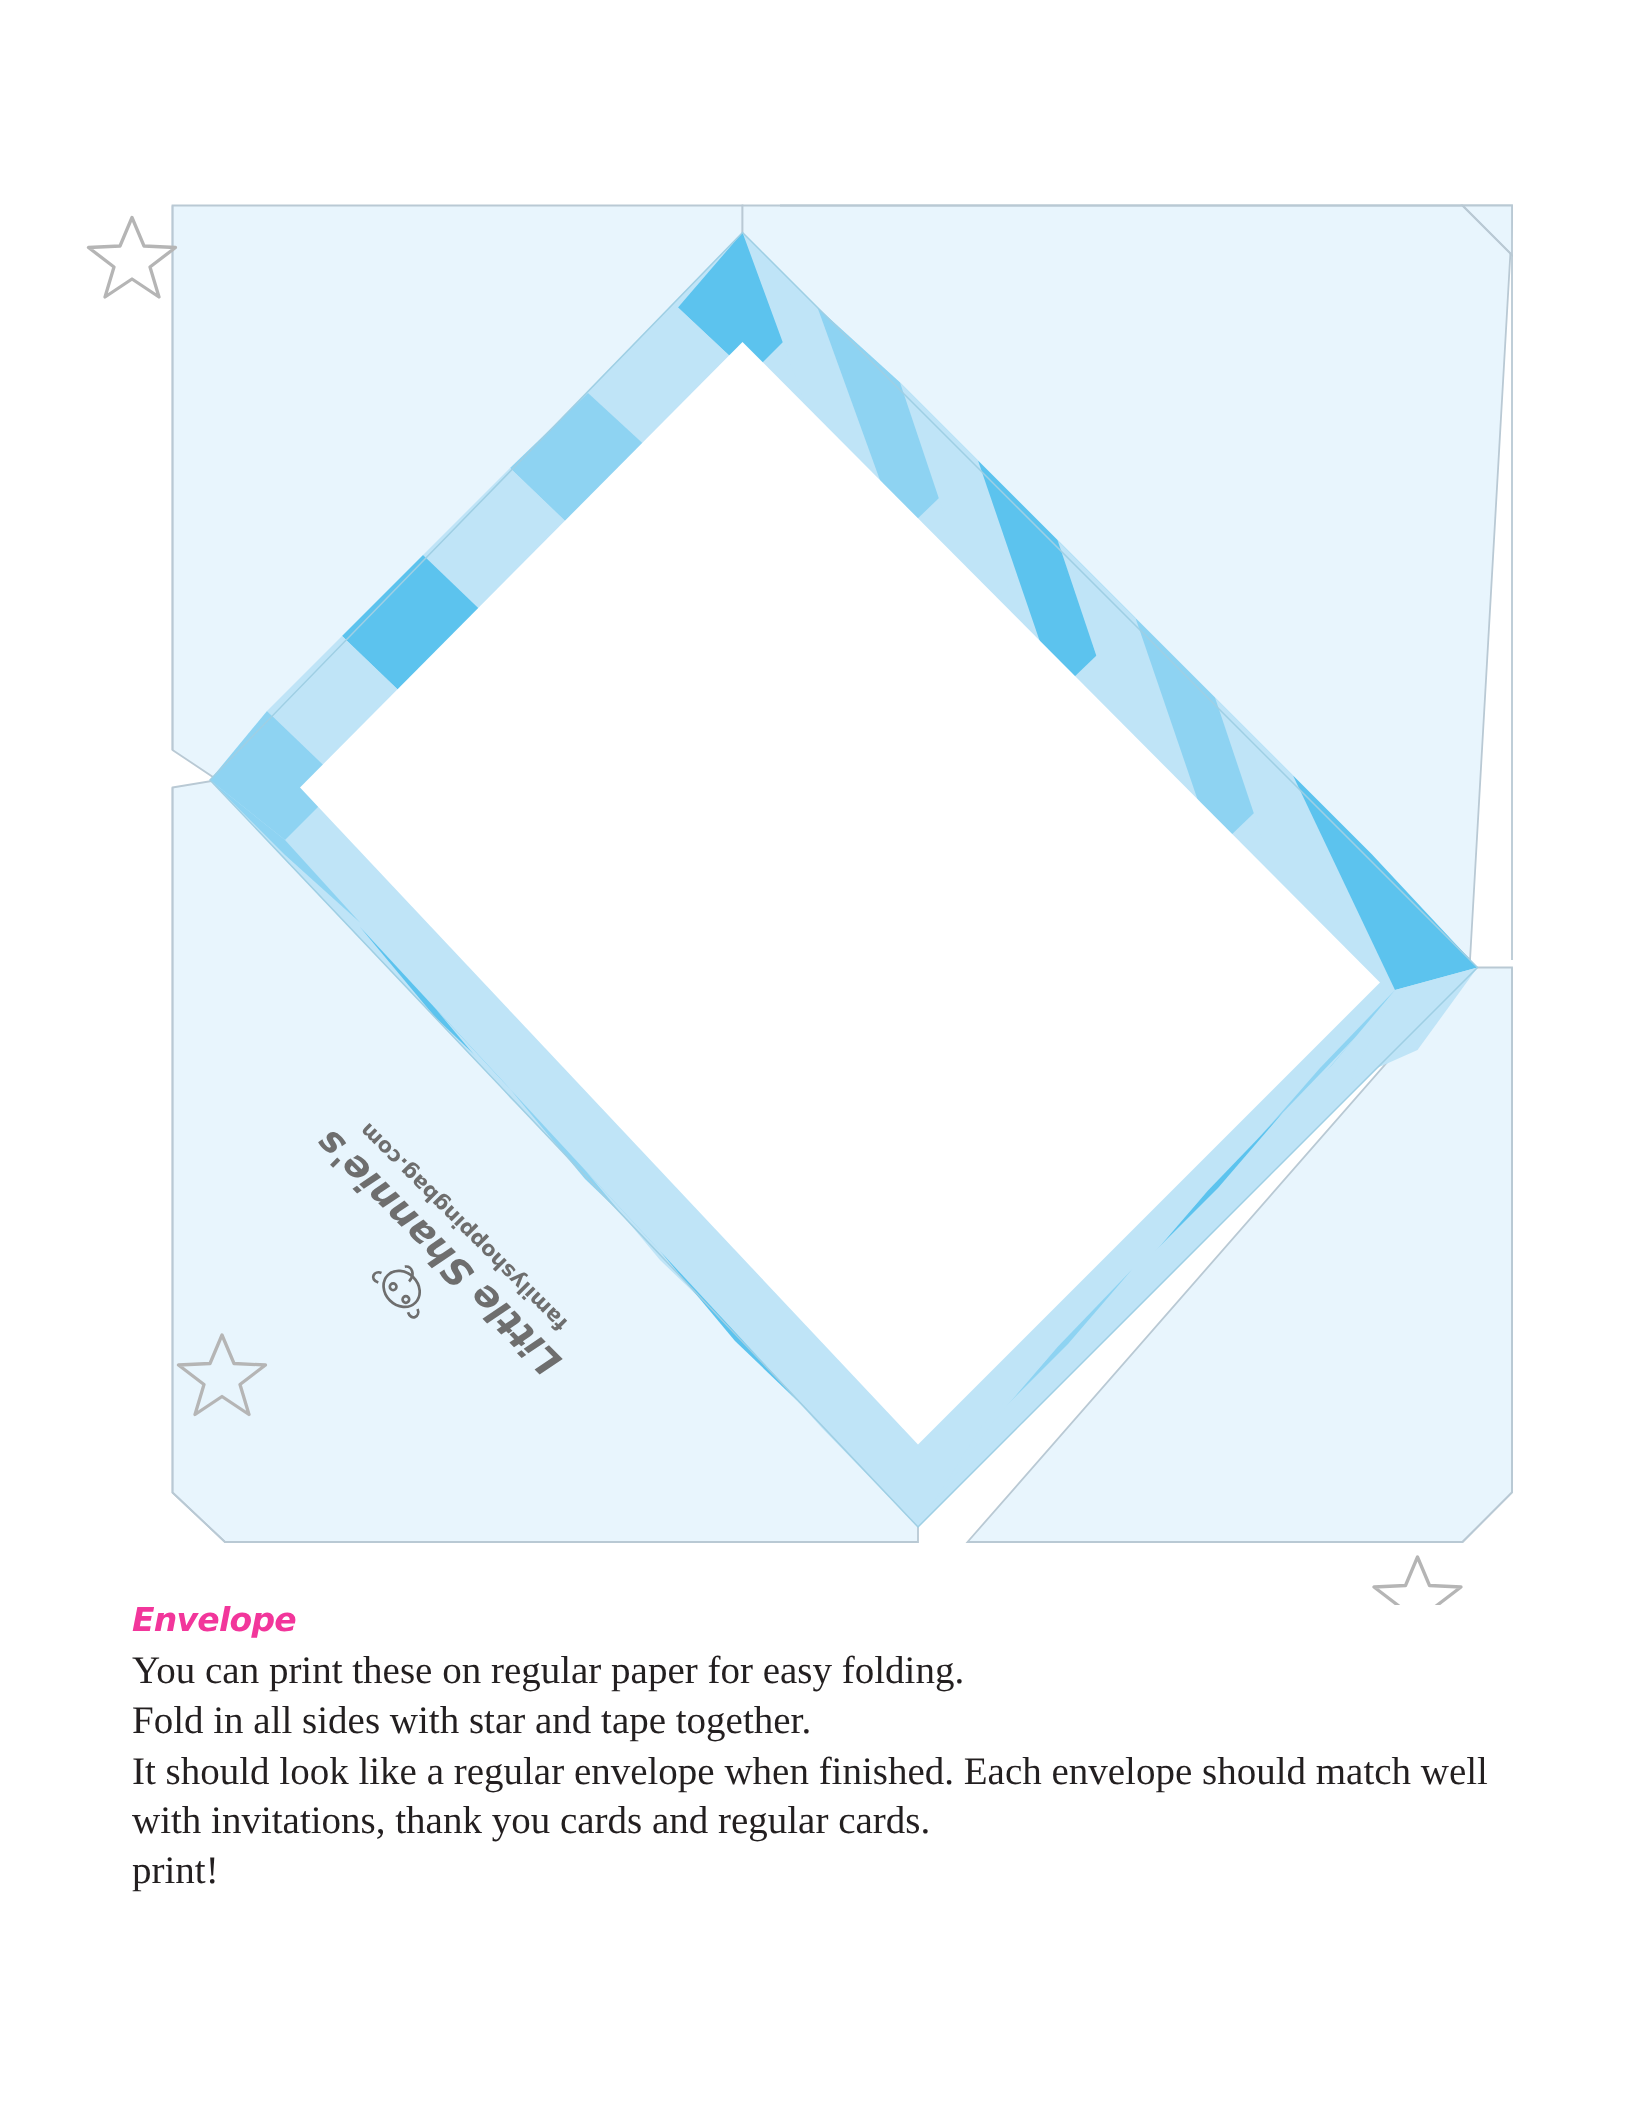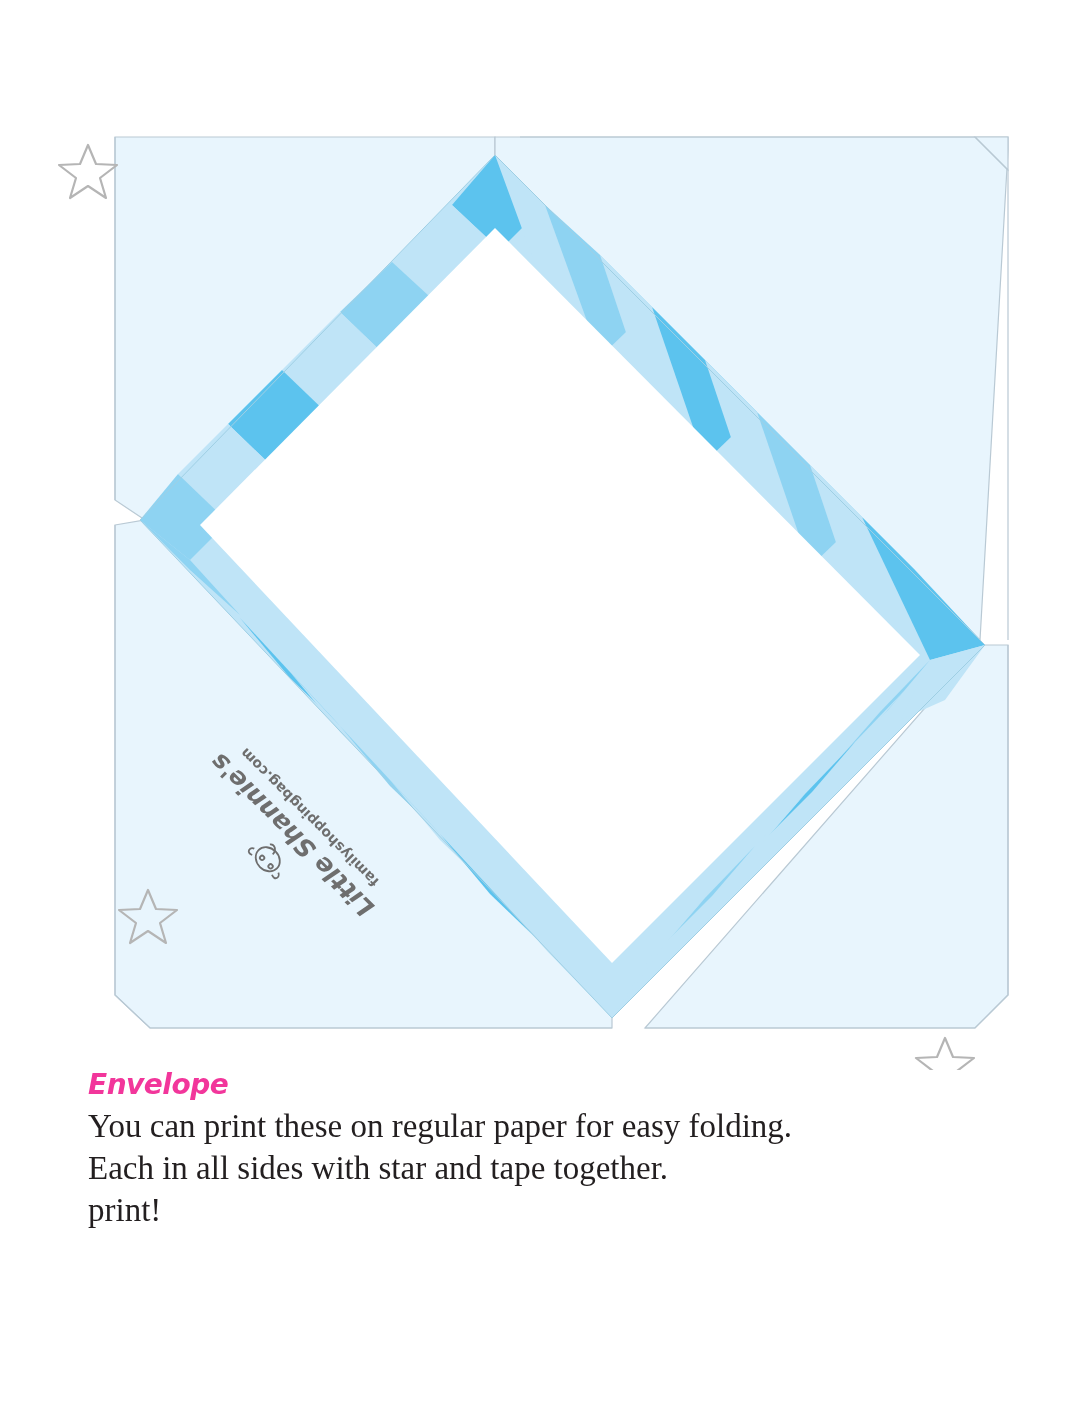--- a/index.html
+++ b/index.html
@@ -74,28 +74,28 @@
   #instructions {
     position: absolute;
     left: 88px;
     top: 1068px;
     width: 950px;
   }
   #instr-title {
     font-family: "DejaVu Sans", sans-serif;
     font-weight: bold;
     font-style: italic;
-    font-size: 28px;
+    font-size: 22px;
     color: #f2369b;
     margin: 0 0 4px 0;
     letter-spacing: -0.5px;
   }
   .instr-line {
     font-family: "Liberation Serif", serif;
-    font-size: 33px;
+    font-size: 26px;
     color: #231f20;
     line-height: 1.28;
     margin: 0;
   }
   .instr-wrap {
     font-family: "Liberation Serif", serif;
     font-size: 26px;
     color: #231f20;
     line-height: 1.28;
     margin: 0;
@@ -207,15 +207,16 @@
       <div id="brand-name">Little Shannie's</div>
       <div id="brand-site">familyshoppingbag.com</div>
     </div>
   </div>
 
 </div>
 
 <div id="instructions">
   <div id="instr-title">Envelope</div>
   <p class="instr-line">You can print these on regular paper for easy folding.</p>
-  <p class="instr-line">Each in all sides with star and tape together.</p>
+  <p class="instr-line">Fold in all sides with star and tape together.</p>
+  <p class="instr-wrap">It should look like a regular envelope when finished. Each envelope should match well with invitations, thank you cards and regular cards.</p>
   <p class="instr-line">print!</p>
 </div>
 
 </body></html>

